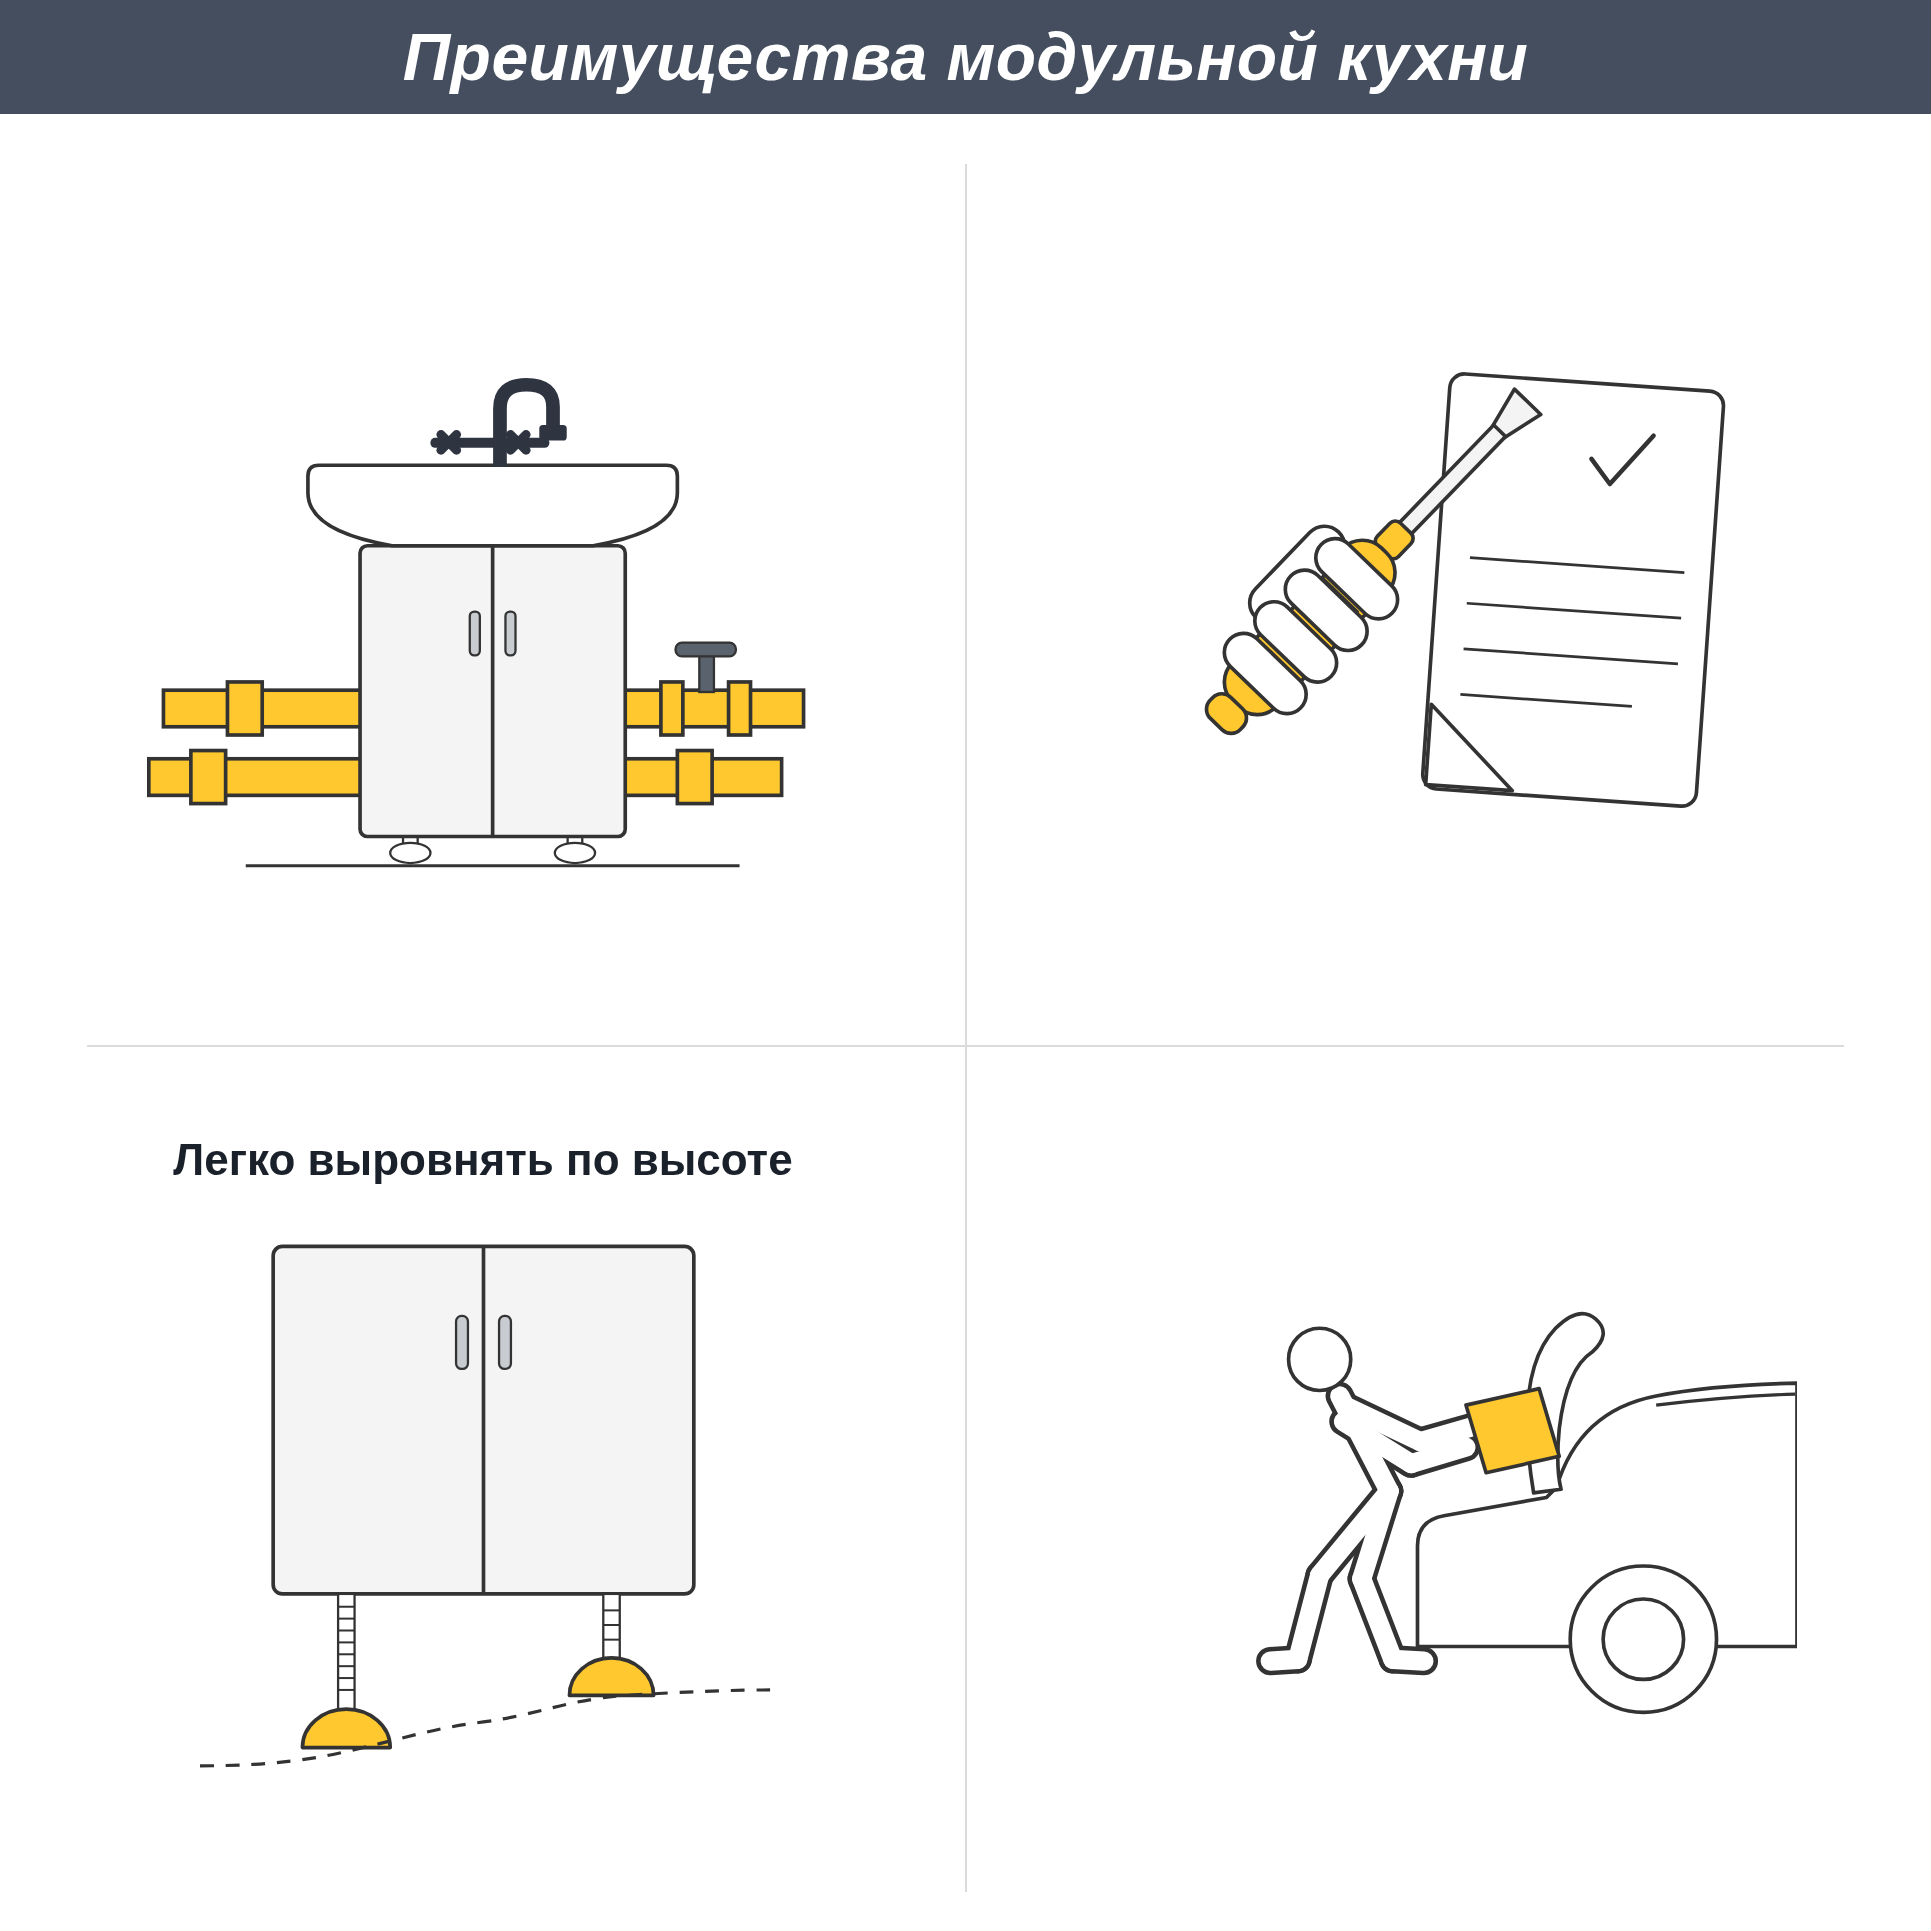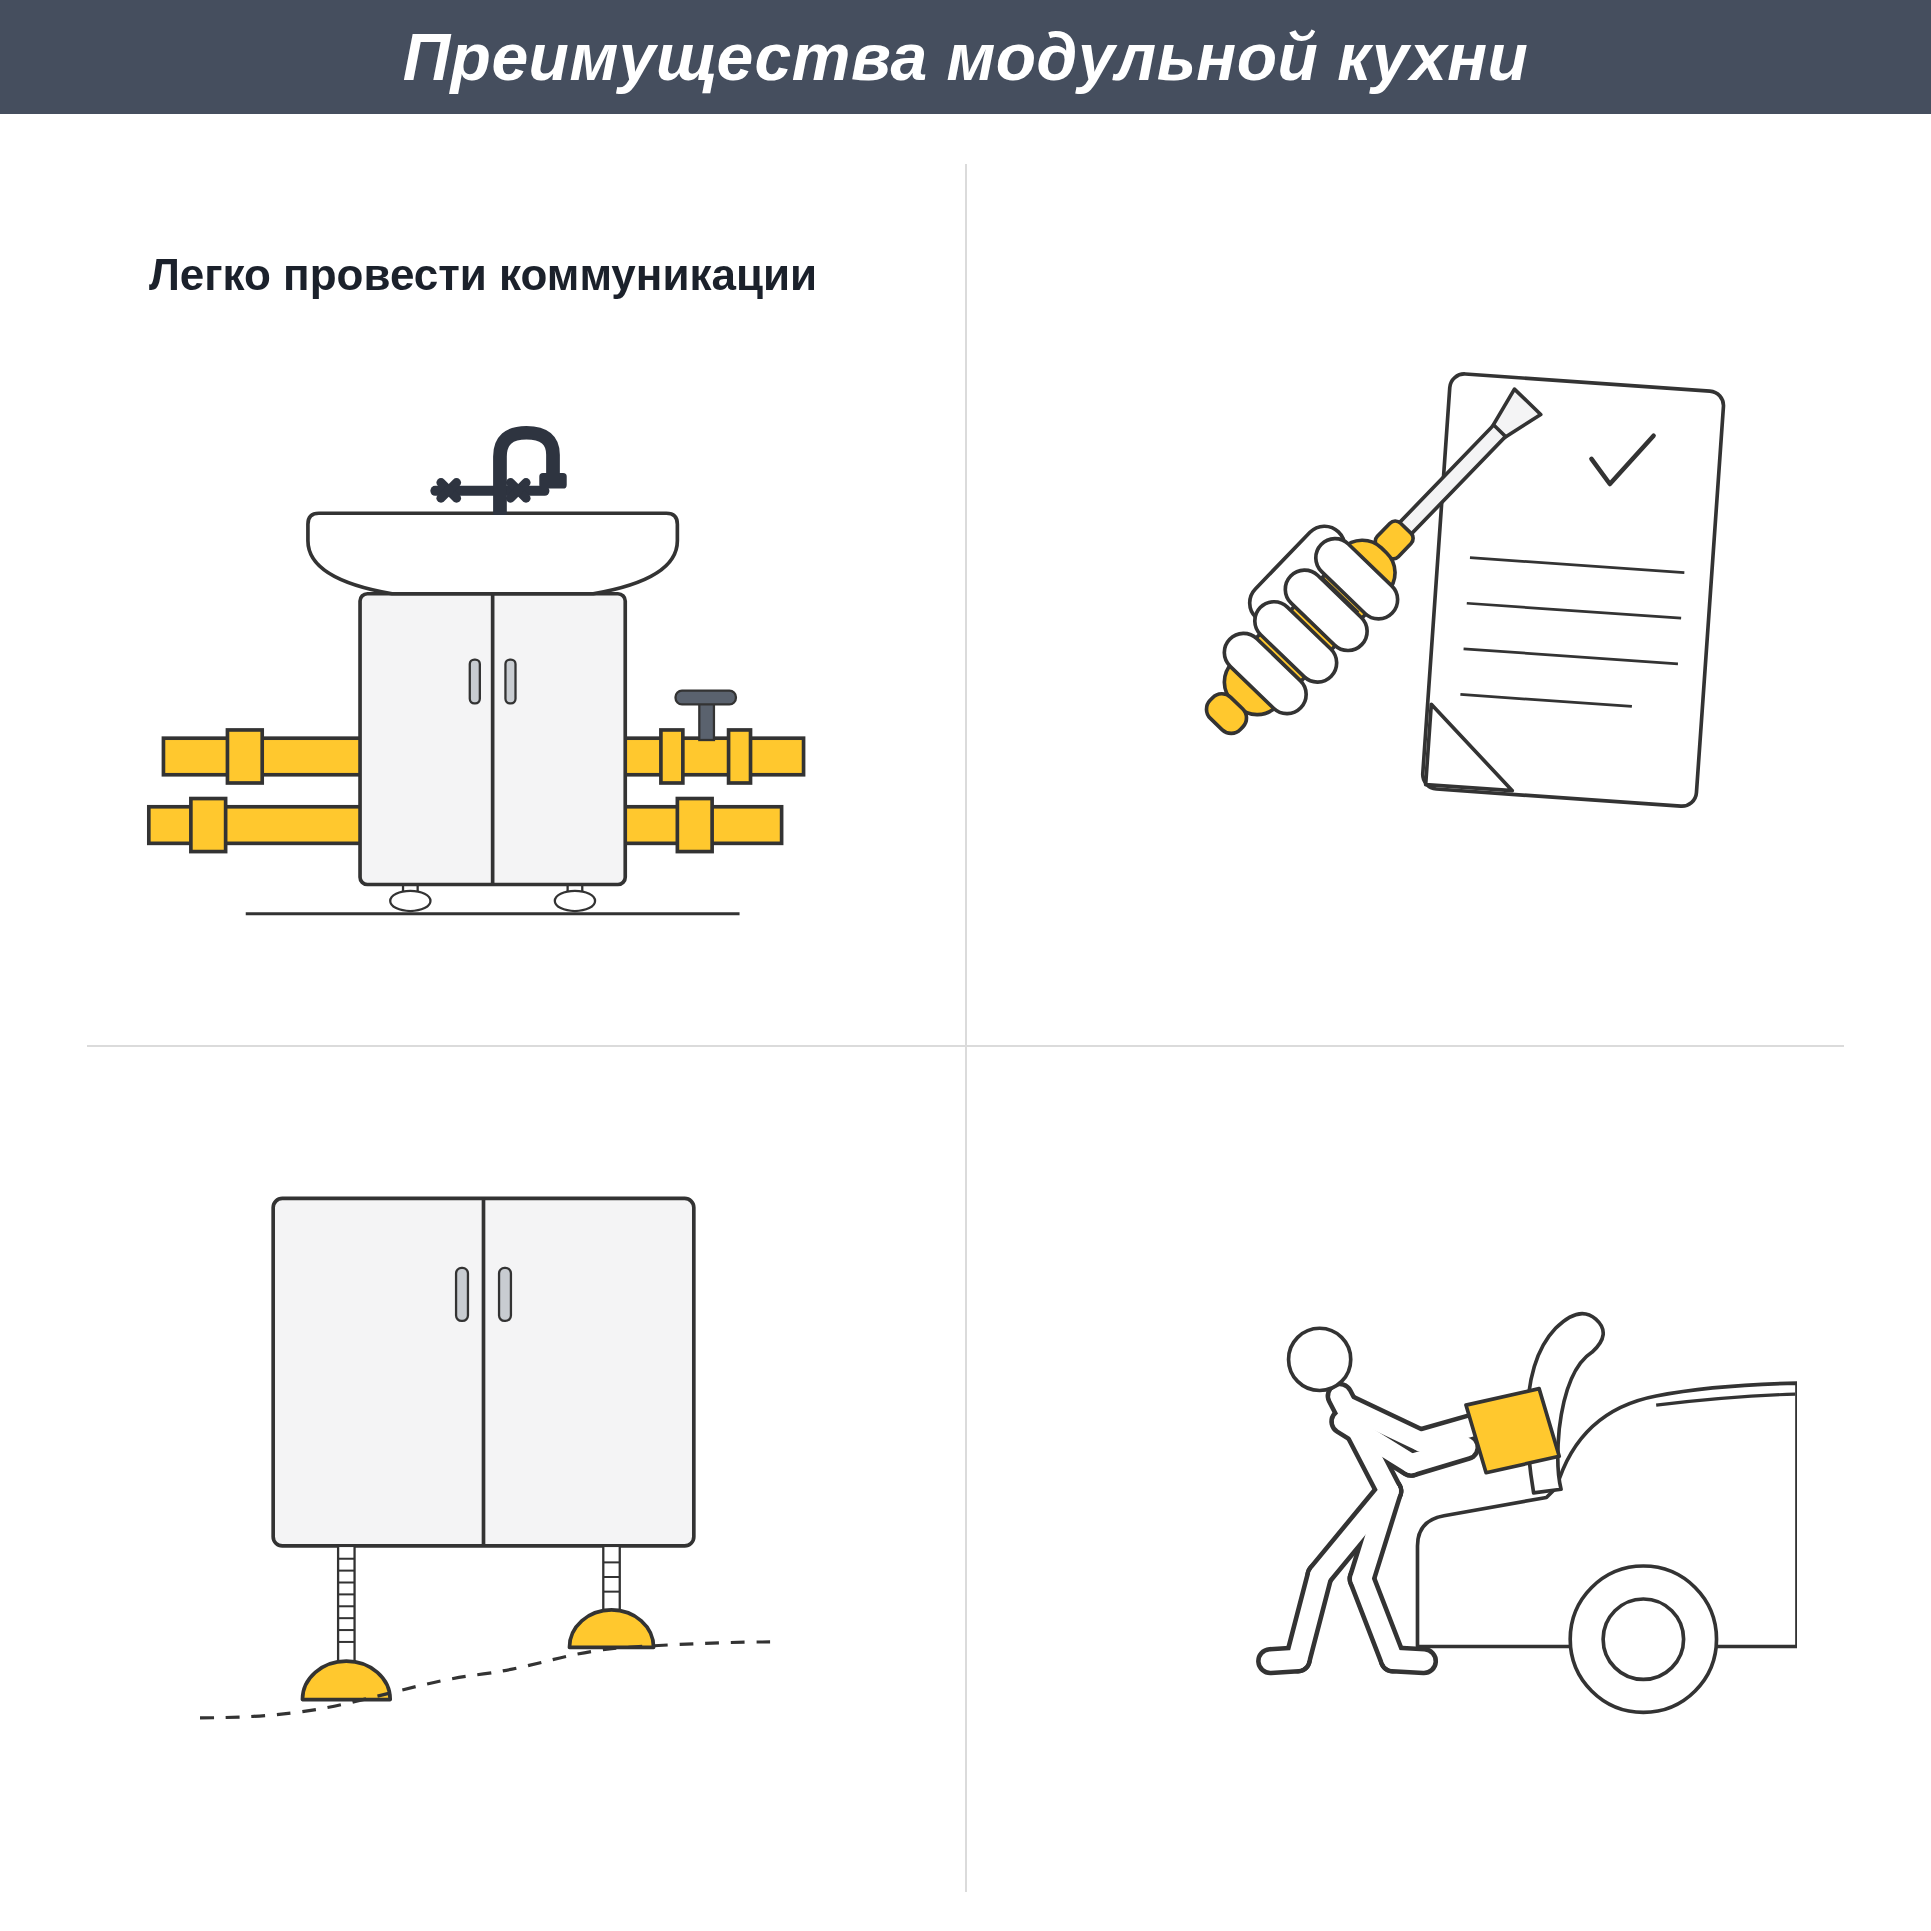--- a/index.html
+++ b/index.html
@@ -49,21 +49,20 @@
 <body>
 
 <header class="header">
   <h1 class="header-title">Преимущества модульной кухни</h1>
 </header>
 
 <div class="divider-v"></div>
 <div class="divider-h"></div>
 
 <section class="panel p-tl">
-  <h2 class="panel-heading">Легко провести коммуникации</h2>
   <figure class="illus-wrap">
     <svg viewBox="0 0 760 640" width="695">
       <g>
         <rect class="y st" x="30" y="442" width="700" height="40"></rect>
         <rect class="y st" x="100" y="433" width="38" height="58"></rect>
         <rect class="y st" x="14" y="517" width="692" height="40"></rect>
         <rect class="y st" x="60" y="508" width="38" height="58"></rect>
         <rect class="y st" x="592" y="508" width="38" height="58"></rect>
       </g>
       <g>
@@ -133,20 +132,21 @@
           <rect class="w st" x="140" y="-54" width="42" height="108" rx="21"></rect>
           <rect class="w st" x="188" y="-54" width="42" height="108" rx="21"></rect>
           <rect class="w st" x="236" y="-54" width="42" height="108" rx="21"></rect>
         </g>
       </g>
     </svg>
   </figure>
 </section>
 
 <section class="panel p-bl">
+  <h2 class="panel-heading">Легко выровнять по высоте</h2>
   <figure class="illus-wrap">
     <svg viewBox="0 0 760 640" width="695">
       <g>
         <rect class="lg st" x="150" y="30" width="460" height="380" rx="10"></rect>
         <line class="ln" x1="380" y1="30" x2="380" y2="410" stroke-width="4"></line>
         <rect class="mg st2" x="350" y="106" width="13" height="58" rx="6"></rect>
         <rect class="mg st2" x="397" y="106" width="13" height="58" rx="6"></rect>
       </g>
       <g>
         <rect class="w st2" x="221" y="410" width="18" height="126"></rect>

